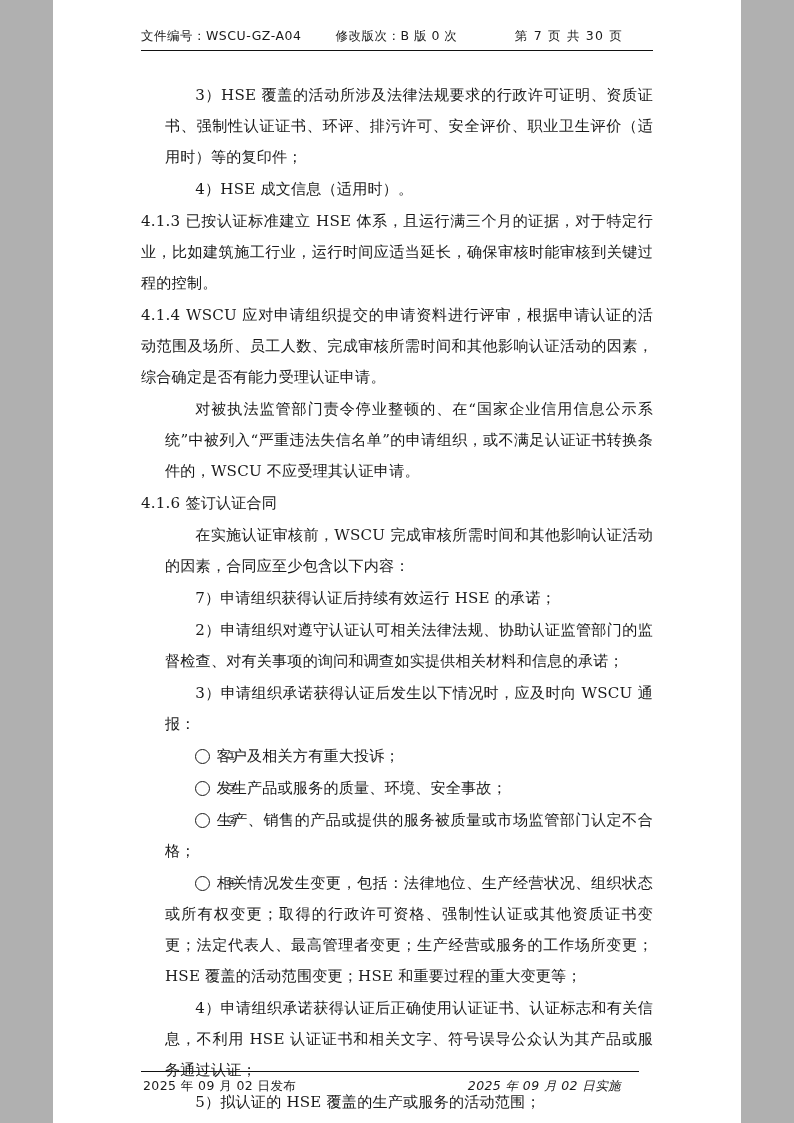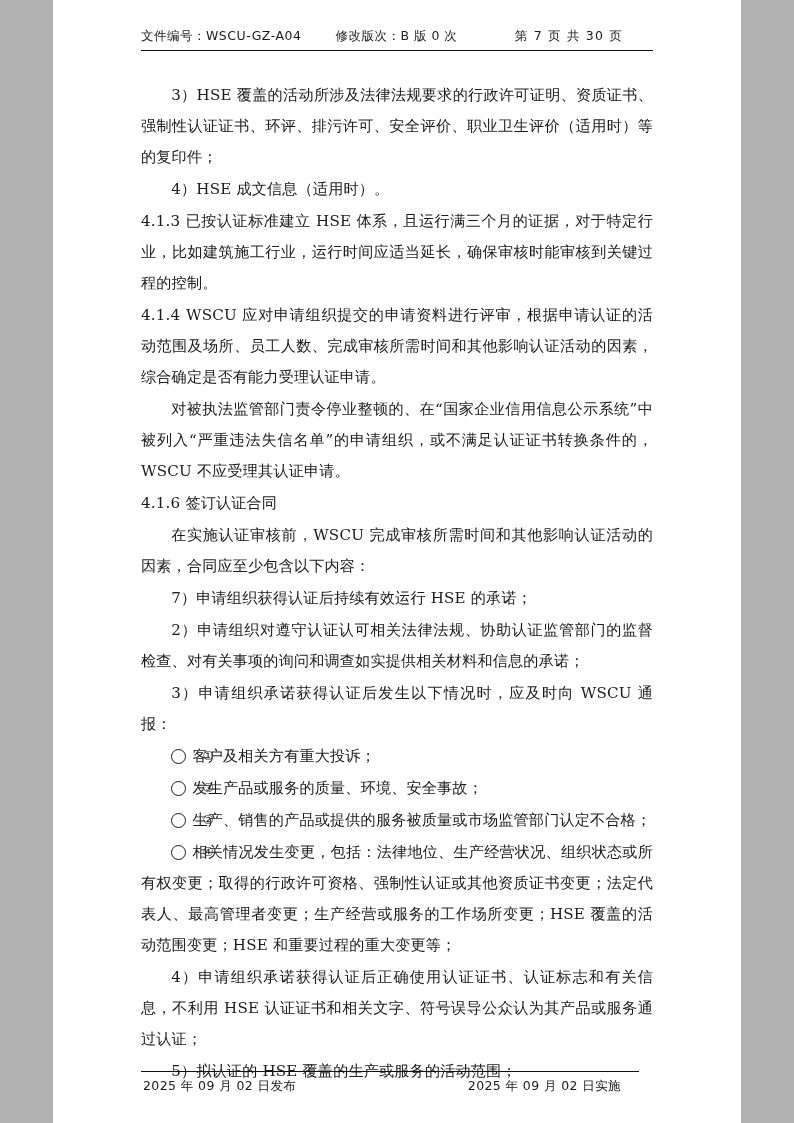--- a/index.html
+++ b/index.html
@@ -61,21 +61,21 @@
   }
   p.para {
     margin: 0 0 1px 0;
     font-size: 15.1px;
     line-height: 31px;
     text-align: justify;
     text-justify: inter-ideograph;
     letter-spacing: 0.2px;
     font-family: "DejaVu Serif", serif;
   }
-  p.indent { text-indent: 2em; }
+  p.indent { text-indent: 2em; margin-left: 24px; }
   .circ {
     display: inline-block;
     width: 1.05em;
     height: 1.05em;
     line-height: 1.0em;
     border: 1px solid #1a1a1a;
     border-radius: 50%;
     text-align: center;
     font-size: 0.82em;
     vertical-align: 0.08em;
@@ -92,21 +92,21 @@
     border-top: 1.4px solid #111;
     padding-top: 6px;
     display: flex;
     justify-content: space-between;
     font-size: 12.5px;
     letter-spacing: 0.4px;
     font-family: "DejaVu Sans", sans-serif;
     margin-top: 39px;
   }
   .footer .f-left { padding-left: 2px; }
-  .footer .f-right { padding-right: 18px; }
+  .footer .f-right { padding-right: 18px; font-style: italic; }
 </style>
 </head>
 <body>
 
 <div class="page">
   <div class="content">
 
     <div class="header">
       <span class="h-left">文件编号：WSCU-GZ-A04</span>
       <span class="h-mid">修改版次：B 版 0 次</span>

